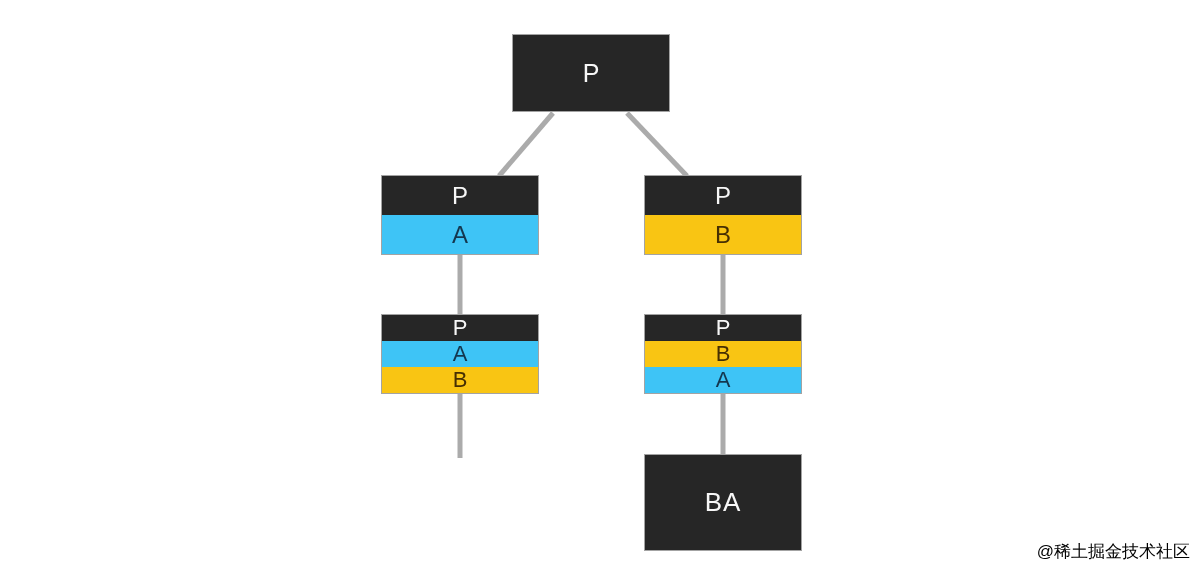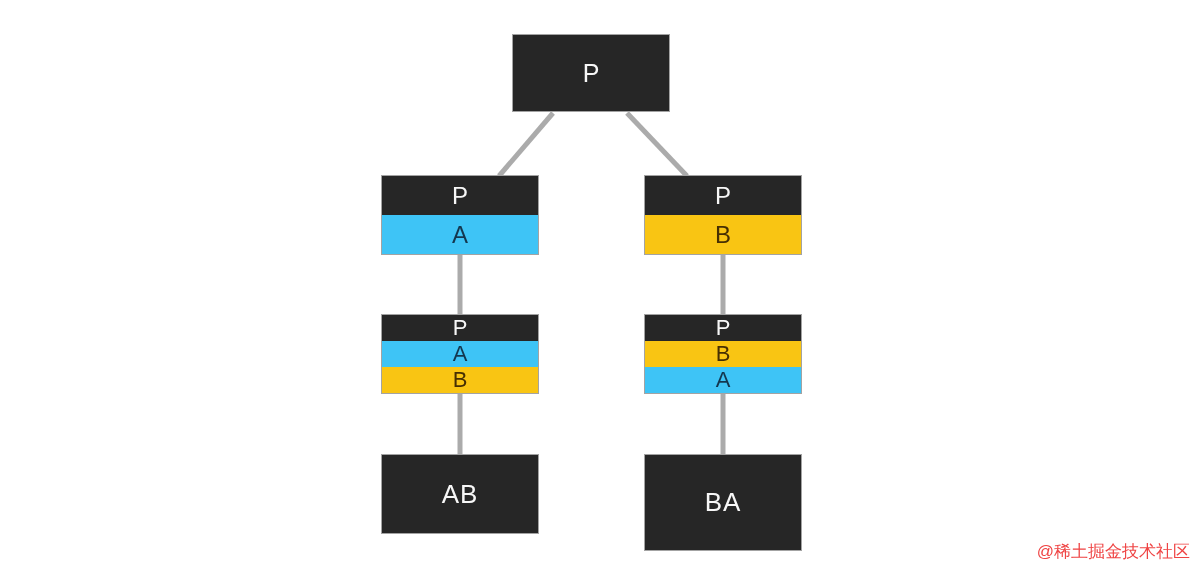--- a/index.html
+++ b/index.html
@@ -62,21 +62,21 @@
   .pos-l2-right { left: 644px; top: 175px; width: 158px; height: 80px; }
   .pos-l3-left  { left: 381px; top: 314px; width: 158px; height: 80px; }
   .pos-l3-right { left: 644px; top: 314px; width: 158px; height: 80px; }
   .pos-res-left { left: 381px; top: 454px; width: 158px; height: 80px; }
   .pos-res-right{ left: 644px; top: 454px; width: 158px; height: 97px; }
 
   .watermark {
     position: absolute;
     right: 10px;
     bottom: 8px;
-    color: #ef4444;
+    color: #000000;
     font-size: 17px;
     z-index: 3;
   }
 </style>
 </head>
 <body>
 
 <div class="canvas">
 
   <svg class="connectors" width="1200" height="571">
@@ -107,23 +107,20 @@
     <div class="layer seg-blue">A</div>
     <div class="layer seg-yellow">B</div>
   </div>
 
   <div class="node lv3 pos-l3-right">
     <div class="layer seg-dark">P</div>
     <div class="layer seg-yellow">B</div>
     <div class="layer seg-blue">A</div>
   </div>
 
-  <div class="node solid pos-res-left">
-    <span class="result-label">AB</span>
-  </div>
 
   <div class="node solid pos-res-right">
     <span class="result-label">BA</span>
   </div>
 
   <div class="watermark">@稀土掘金技术社区</div>
 
 </div>
 
 </body></html>

